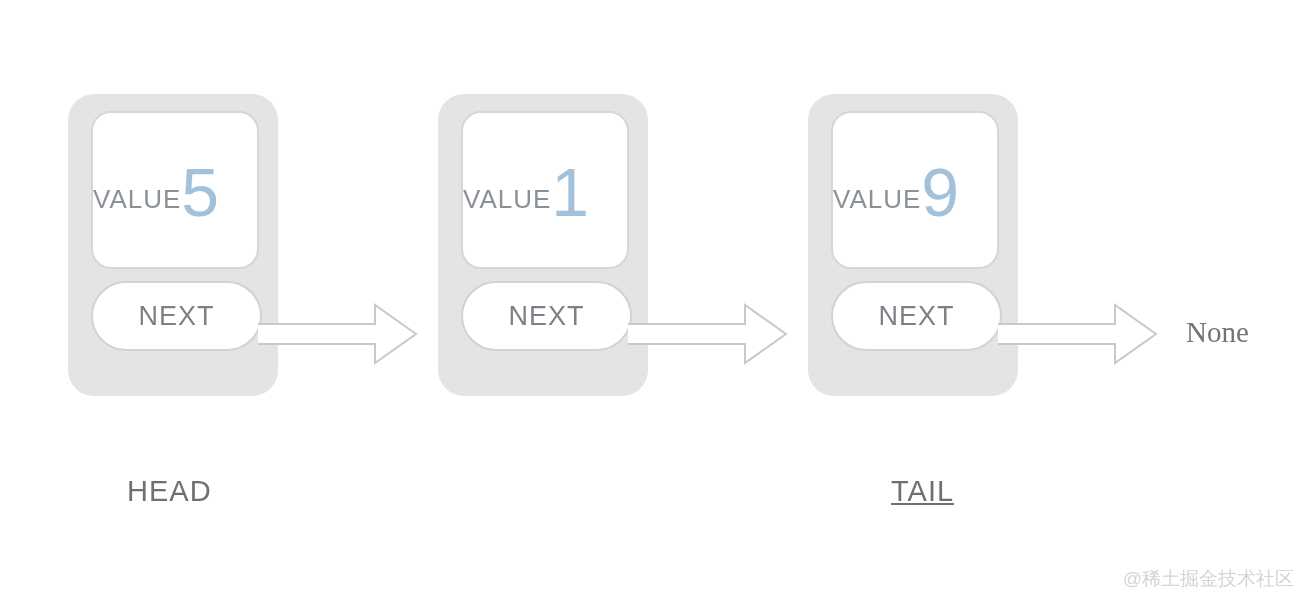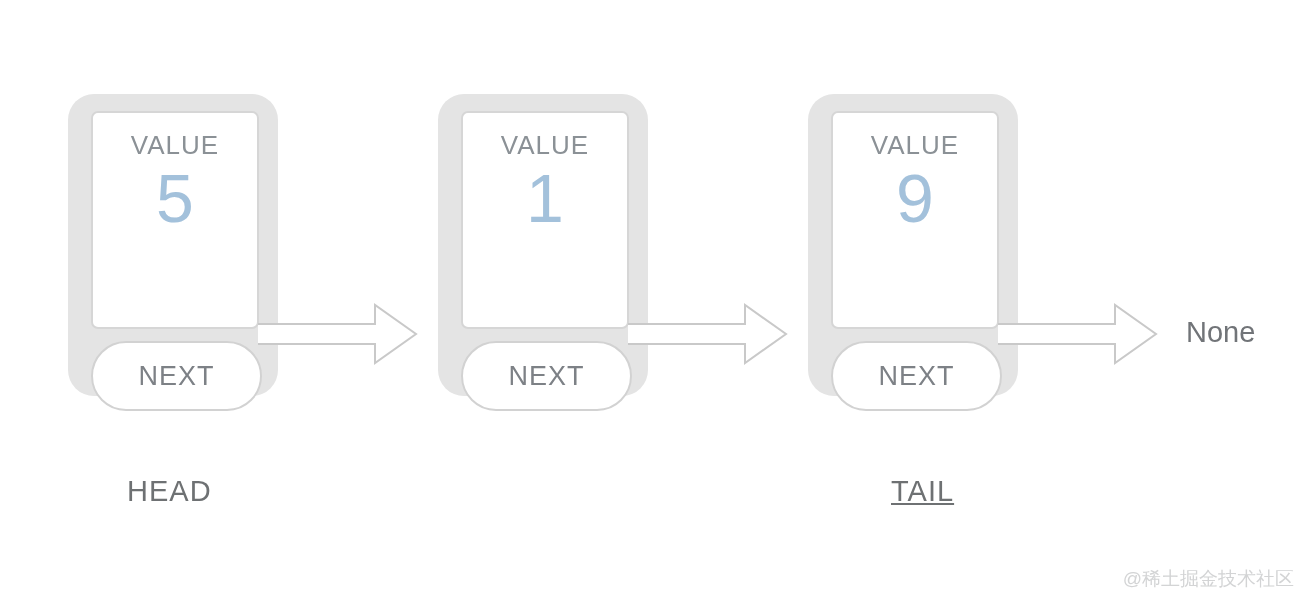--- a/index.html
+++ b/index.html
@@ -24,27 +24,27 @@
     border-radius: 26px;
     box-sizing: border-box;
     padding: 17px 0 0 23px;
     z-index: 1;
   }
   .node.n1 { left: 68px; }
   .node.n2 { left: 438px; }
   .node.n3 { left: 808px; }
   .value-box {
     width: 168px;
-    height: 218px;
+    height: 158px;
     background: #ffffff;
     border: 2px solid #d6d6d6;
-    border-radius: 7px;
+    border-radius: 20px;
     box-sizing: border-box;
     display: flex;
-    flex-direction: column;
+    flex-direction: row;
     align-items: center;
   }
   .value-label {
     margin-top: 18px;
     font-size: 26px;
     line-height: 28px;
     color: #8b9196;
     letter-spacing: 1px;
   }
   .value-number {
@@ -89,20 +89,21 @@
   .node-label.head { left: 127px; top: 429px; }
   .node-label.tail { left: 891px; top: 429px; text-decoration: underline; }
   .none-label {
     position: absolute;
     left: 1186px;
     top: 317px;
     font-size: 29px;
     line-height: 30px;
     color: #717478;
     z-index: 2;
+    font-family: Liberation Serif, serif;
   }
   .watermark {
     position: absolute;
     right: 10px;
     bottom: 14px;
     font-size: 19px;
     color: #d3d4d5;
     z-index: 2;
   }
 </style>

